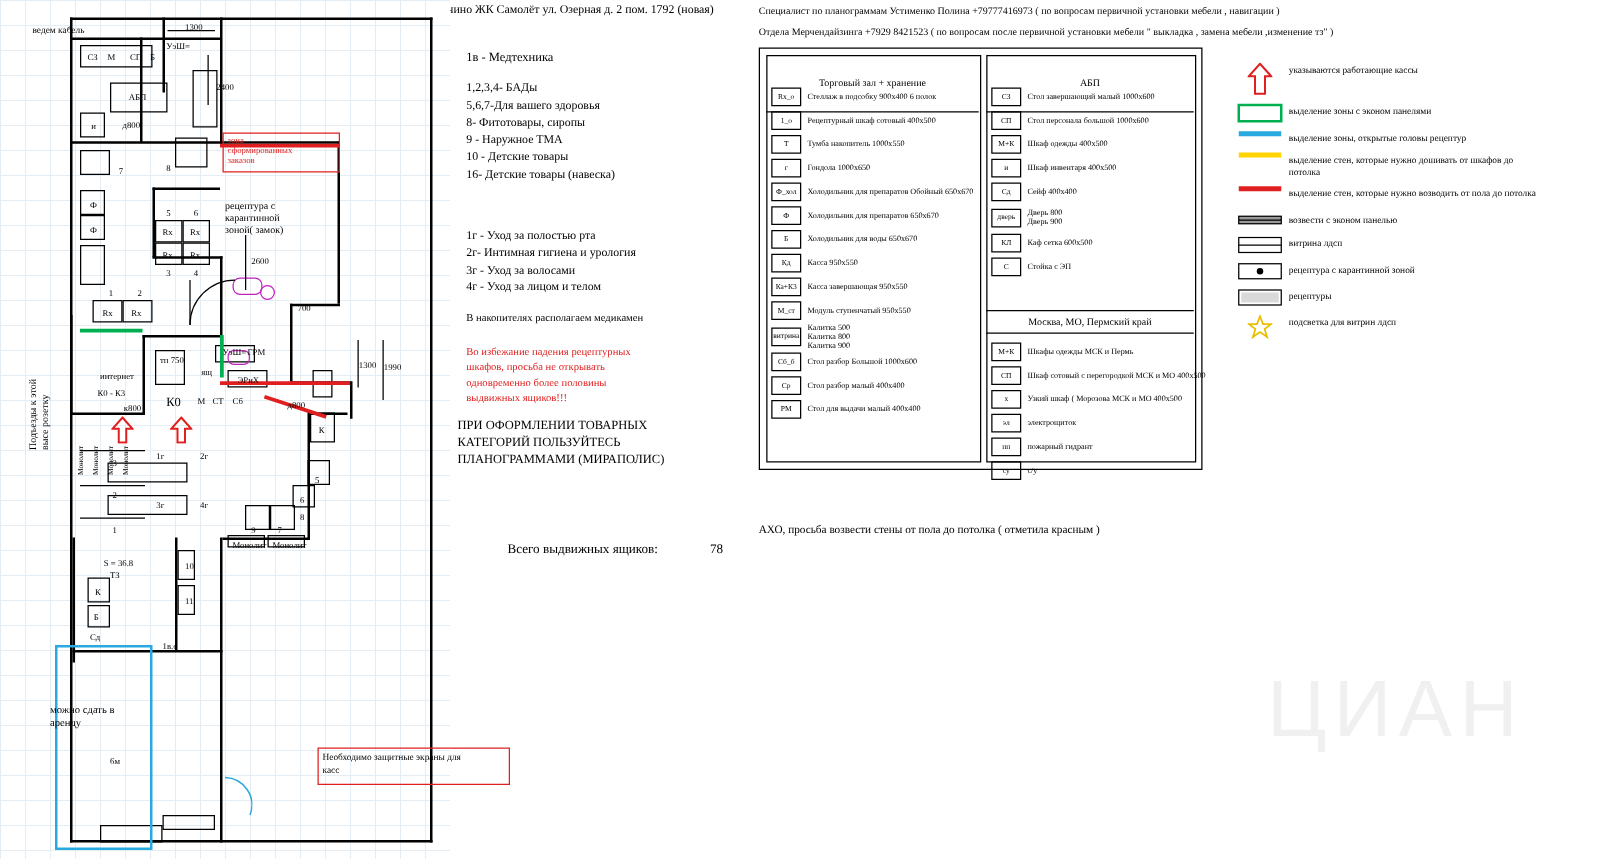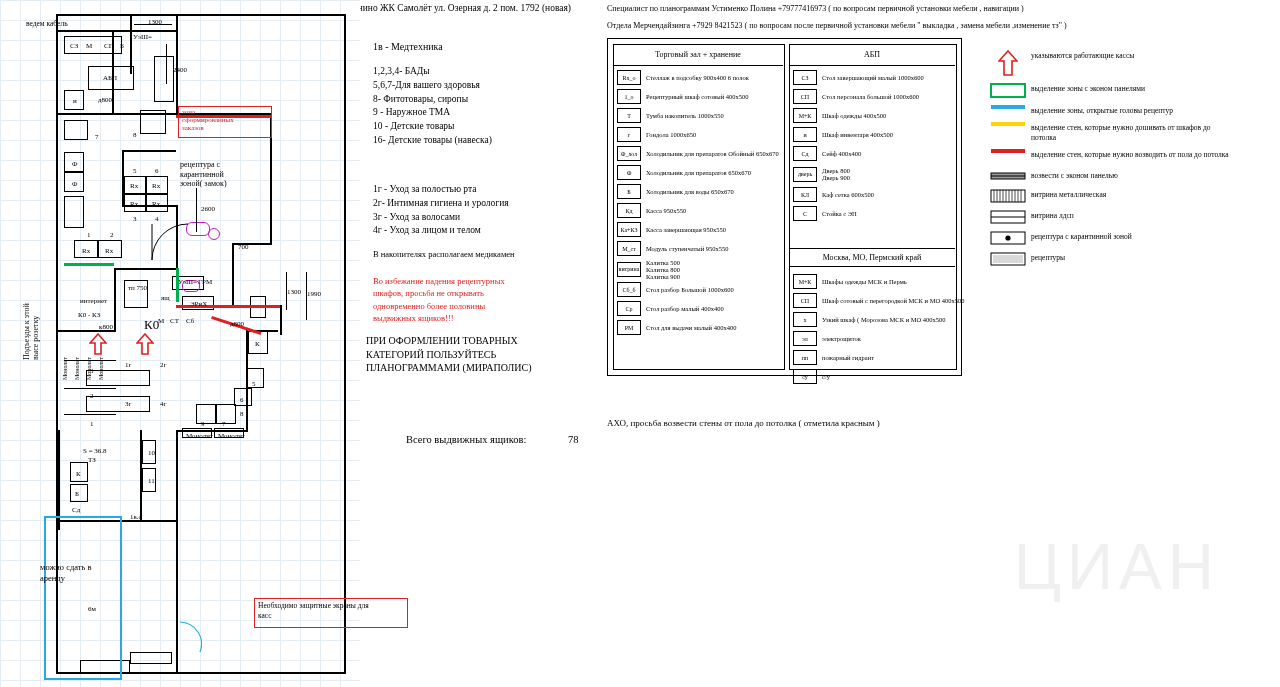--- a/index.html
+++ b/index.html
@@ -13,21 +13,21 @@
   .wall{position:absolute;background:#000;}
   .thin{position:absolute;border:1px solid #000;}
   .lbl{position:absolute;font-size:7.5px;line-height:1.05;white-space:pre-line;}
   .lbl9{position:absolute;font-size:9px;line-height:1.15;white-space:pre-line;}
   .lbl10{position:absolute;font-size:10px;line-height:1.2;white-space:pre-line;}
   .red{color:#e02020;}
   .boxred{position:absolute;border:1.5px solid #e02020;}
   .boxblue{position:absolute;border:2px solid #29a9e0;}
   .boxblk{position:absolute;border:1px solid #000;}
   .legend-table{position:absolute;border:1px solid #000;background:#fff;}
-  .lt-head{font-size:8px;text-align:center;border-bottom:1px solid #000;padding:6px 0;}
+  .lt-head{font-size:8px;text-align:center;border-bottom:1px solid #000;padding:18px 0;}
   .lt-ic{width:22px;height:13px;border:1px solid #000;margin-right:5px;flex:0 0 auto;
          font-size:6px;display:flex;align-items:center;justify-content:center;}
   .lt-tx{font-size:6.5px;}
   .key-row{display:flex;align-items:flex-start;margin-bottom:7px;}
   .key-ic{width:46px;flex:0 0 46px;display:flex;align-items:center;justify-content:center;}
   .key-tx{font-size:7.5px;line-height:1.25;padding-top:1px;white-space:pre-line;}
   .watermark{position:absolute;right:60px;top:530px;font-size:64px;color:#f0f0f0;
              letter-spacing:6px;font-family:"Liberation Sans",sans-serif;user-select:none;}
   .vert{transform:rotate(-90deg);transform-origin:left top;position:absolute;font-size:8px;white-space:pre-line;}
 </style>
@@ -171,21 +171,21 @@
     <div class="abs" style="left: 82px; top: 247px; font-size: 7px; white-space: nowrap;">Rx</div>
     <div class="abs" style="left: 105px; top: 247px; font-size: 7px; white-space: nowrap;">Rx</div>
     <div class="abs" style="left: 80px; top: 297px; font-size: 7px; white-space: nowrap;">интернет</div>
     <div class="abs" style="left: 128px; top: 284px; font-size: 7px; white-space: nowrap;">тп 750</div>
     <div class="abs" style="left: 133px; top: 294px; font-size: 7px; white-space: nowrap; margin-left: 28px;">ящ</div>
     <div class="abs" style="left: 190px; top: 300px; font-size: 7px; white-space: nowrap;">ЭРиХ</div>
     <div class="abs" style="left: 178px; top: 278px; font-size: 7px; white-space: nowrap;">УэШ=</div>
     <div class="abs" style="left: 198px; top: 278px; font-size: 7px; white-space: nowrap;">ГРМ</div>
     <div class="abs" style="left: 99px; top: 323px; font-size: 7px; white-space: nowrap;">к800</div>
     <div class="abs" style="left: 78px; top: 311px; font-size: 7px; white-space: nowrap;">К0 - К3</div>
-    <div class="abs" style="left: 144px; top: 317px; font-size: 13px; white-space: nowrap; font-family: Liberation Serif, serif;">К0</div>
+    <div class="abs" style="left: 133px; top: 317px; font-size: 10px; white-space: nowrap; font-family: Liberation Serif, serif;">К0</div>
     <div class="abs" style="left: 158px; top: 317px; font-size: 7px; white-space: nowrap;">М</div>
     <div class="abs" style="left: 170px; top: 317px; font-size: 7px; white-space: nowrap;">СТ</div>
     <div class="abs" style="left: 186px; top: 317px; font-size: 7px; white-space: nowrap;">Сб</div>
     <div class="abs" style="left: 230px; top: 320px; font-size: 7px; white-space: nowrap;">д800</div>
     <div class="abs" style="left: 255px; top: 340px; font-size: 7px; white-space: nowrap;">К</div>
     <div class="abs" style="left: 125px; top: 361px; font-size: 7px; white-space: nowrap;">1г</div>
     <div class="abs" style="left: 160px; top: 361px; font-size: 7px; white-space: nowrap;">2г</div>
     <div class="abs" style="left: 90px; top: 367px; font-size: 7px; white-space: nowrap;">3</div>
     <div class="abs" style="left: 90px; top: 392px; font-size: 7px; white-space: nowrap;">2</div>
     <div class="abs" style="left: 125px; top: 400px; font-size: 7px; white-space: nowrap;">3г</div>
@@ -437,40 +437,20 @@
     <div class="key-ic">
       <svg width="36" height="12" viewBox="0 0 36 12">
           <rect x="1" y="3" width="34" height="6" fill="#9a9a9a" stroke="#000"></rect>
           <line x1="1" y1="6" x2="35" y2="6" stroke="#000"></line>
         </svg>
     </div>
     <div class="key-tx">возвести с эконом панелью</div>
   </div>
 
 
-  <div class="key-row">
-    <div class="key-ic">
-      <svg width="36" height="14" viewBox="0 0 36 14">
-          <rect x="1" y="1" width="34" height="12" fill="none" stroke="#000"></rect>
-      <g stroke="#000" stroke-width="0.7">
-      <line x1="4" y1="1" x2="4" y2="13"></line>
-            <line x1="7" y1="1" x2="7" y2="13"></line>
-            <line x1="10" y1="1" x2="10" y2="13"></line>
-      <line x1="13" y1="1" x2="13" y2="13"></line>
-            <line x1="16" y1="1" x2="16" y2="13"></line>
-            <line x1="19" y1="1" x2="19" y2="13"></line>
-      <line x1="22" y1="1" x2="22" y2="13"></line>
-            <line x1="25" y1="1" x2="25" y2="13"></line>
-            <line x1="28" y1="1" x2="28" y2="13"></line>
-      <line x1="31" y1="1" x2="31" y2="13"></line>
-          </g>
-        </svg>
-    </div>
-    <div class="key-tx">витрина металлическая</div>
-  </div>
 
   <div class="key-row">
     <div class="key-ic">
       <svg width="36" height="14" viewBox="0 0 36 14">
           <rect x="1" y="1" width="34" height="12" fill="none" stroke="#000"></rect>
           <line x1="1" y1="7" x2="35" y2="7" stroke="#000"></line>
         </svg>
     </div>
     <div class="key-tx">витрина лдсп</div>
   </div>
@@ -488,17 +468,25 @@
   <div class="key-row">
     <div class="key-ic">
       <svg width="36" height="14" viewBox="0 0 36 14">
           <rect x="1" y="1" width="34" height="12" fill="none" stroke="#000"></rect>
           <rect x="3" y="3" width="30" height="8" fill="#d9d9d9" stroke="none"></rect>
         </svg>
     </div>
     <div class="key-tx">рецептуры</div>
   </div>
 
+  <div class="key-row">
+    <div class="key-ic">
+      <svg width="20" height="20" viewBox="0 0 20 20">
+          <polygon points="10,1 12.4,7.2 19,7.2 13.7,11.2 15.7,17.6 10,13.7 4.3,17.6 6.3,11.2 1,7.2 7.6,7.2" fill="none" stroke="#e8c000" stroke-width="1.4"></polygon>
+        </svg>
+    </div>
+    <div class="key-tx">подсветка для витрин лдсп</div>
+  </div>
 </div>
 
 <div class="abs lbl9" style="left:607px;top:418px;width:500px;font-size:9px;">АХО, просьба возвести стены от пола до потолка ( отметила красным )</div>
 
 <div class="watermark">ЦИАН</div>
 
 </body></html>

